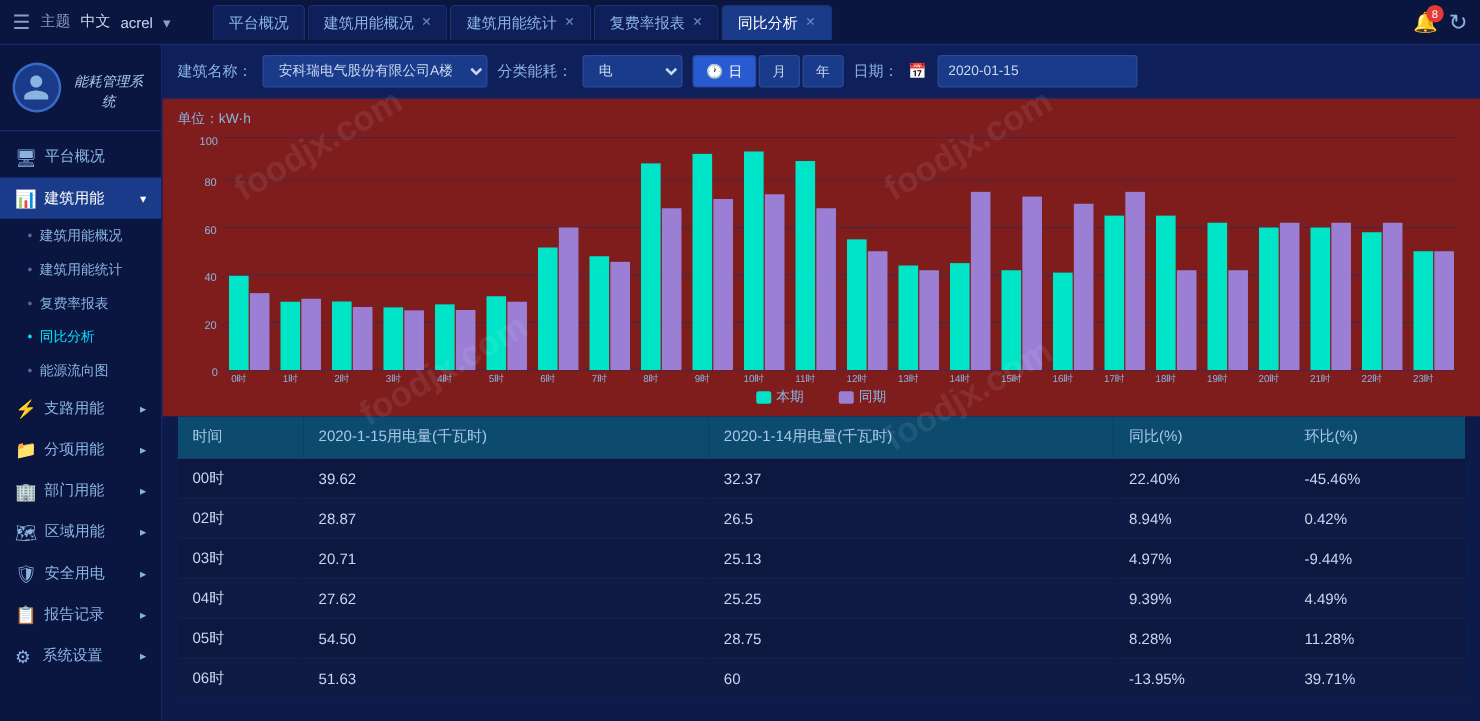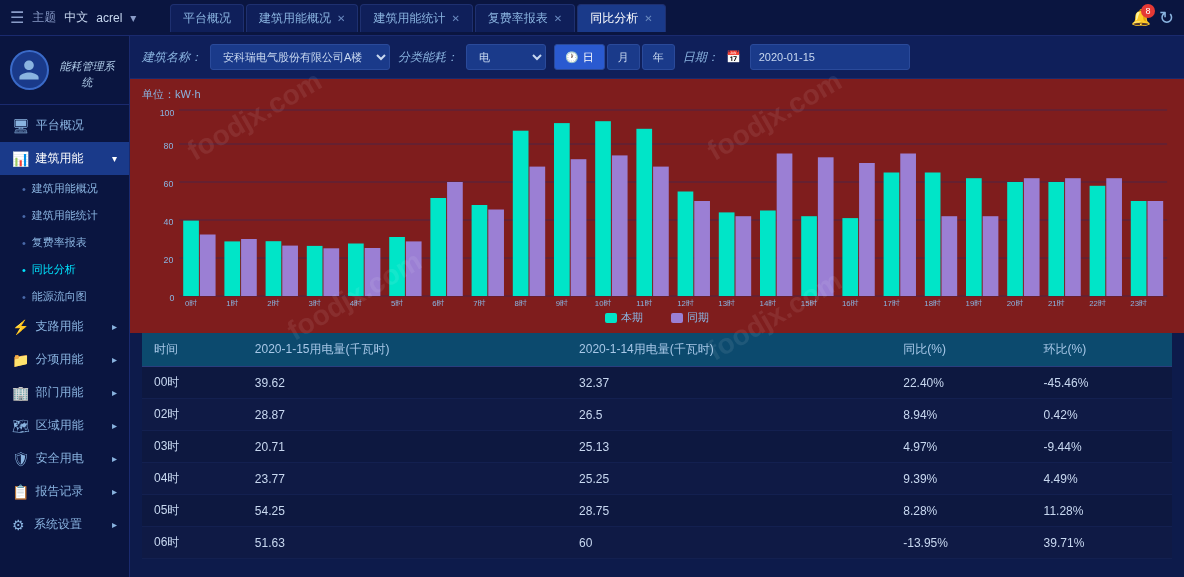--- a/index.html
+++ b/index.html
@@ -35,21 +35,21 @@
     .sub-item { display: flex; align-items: center; padding: 6px 12px 6px 22px; cursor: pointer; color: #8ab4e0; font-size: 11px; }
     .sub-item::before { content: '•'; margin-right: 6px; color: #4a6aaa; }
     .sub-item.active { color: #00e5ff; }
     .sub-item.active::before { color: #00e5ff; }
 
     
     .content { flex: 1; display: flex; flex-direction: column; overflow: hidden; }
 
     
     .filter-bar { background: #0f1f5a; padding: 8px 12px; display: flex; align-items: center; gap: 8px; border-bottom: 1px solid #1a2a6e; flex-wrap: wrap; }
-    .filter-label { color: #8ab4e0; font-size: 12px; white-space: nowrap; font-style: italic; }
+    .filter-label { color: #8ab4e0; font-size: 12px; white-space: nowrap; }
     .filter-select { background: #1a3a8a; border: 1px solid #2a4a9a; color: #c8d8f0; padding: 3px 8px; border-radius: 3px; font-size: 11px; height: 26px; cursor: pointer; min-width: 80px; }
     .filter-select.wide { min-width: 180px; }
     .date-toggle { display: flex; gap: 2px; }
     .toggle-btn { background: #1a3a8a; border: 1px solid #2a4a9a; color: #c8d8f0; padding: 3px 10px; border-radius: 3px; font-size: 11px; cursor: pointer; height: 26px; }
     .toggle-btn.active { background: #2a5ad0; color: #ffffff; }
     .date-input { background: #1a3a8a; border: 1px solid #2a4a9a; color: #c8d8f0; padding: 3px 8px; border-radius: 3px; font-size: 11px; height: 26px; min-width: 100px; }
 
     
     .chart-section { background: #7f1d1d; padding: 8px 12px; }
     .unit-label { color: #8ab4e0; font-size: 11px; margin-bottom: 4px; }
@@ -385,28 +385,28 @@
             </tr>
             <tr>
               <td>03时</td>
               <td>20.71</td>
               <td>25.13</td>
               <td>4.97%</td>
               <td>-9.44%</td>
             </tr>
             <tr>
               <td>04时</td>
-              <td>23.77</td>
+              <td>27.62</td>
               <td>25.25</td>
               <td>9.39%</td>
               <td>4.49%</td>
             </tr>
             <tr>
               <td>05时</td>
-              <td>54.25</td>
+              <td>54.50</td>
               <td>28.75</td>
               <td>8.28%</td>
               <td>11.28%</td>
             </tr>
             <tr>
               <td>06时</td>
               <td>51.63</td>
               <td>60</td>
               <td>-13.95%</td>
               <td>39.71%</td>

